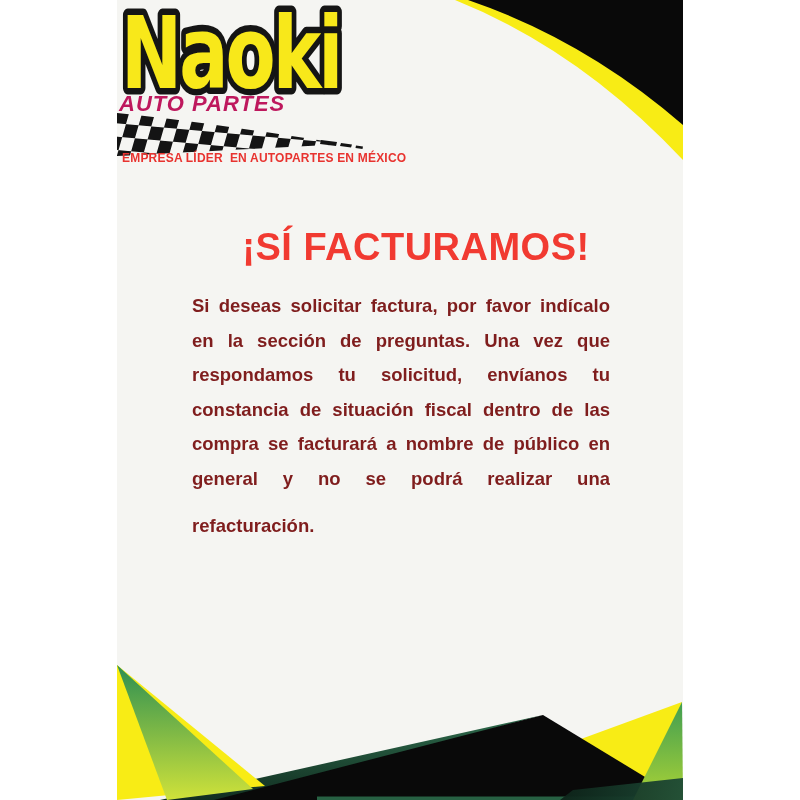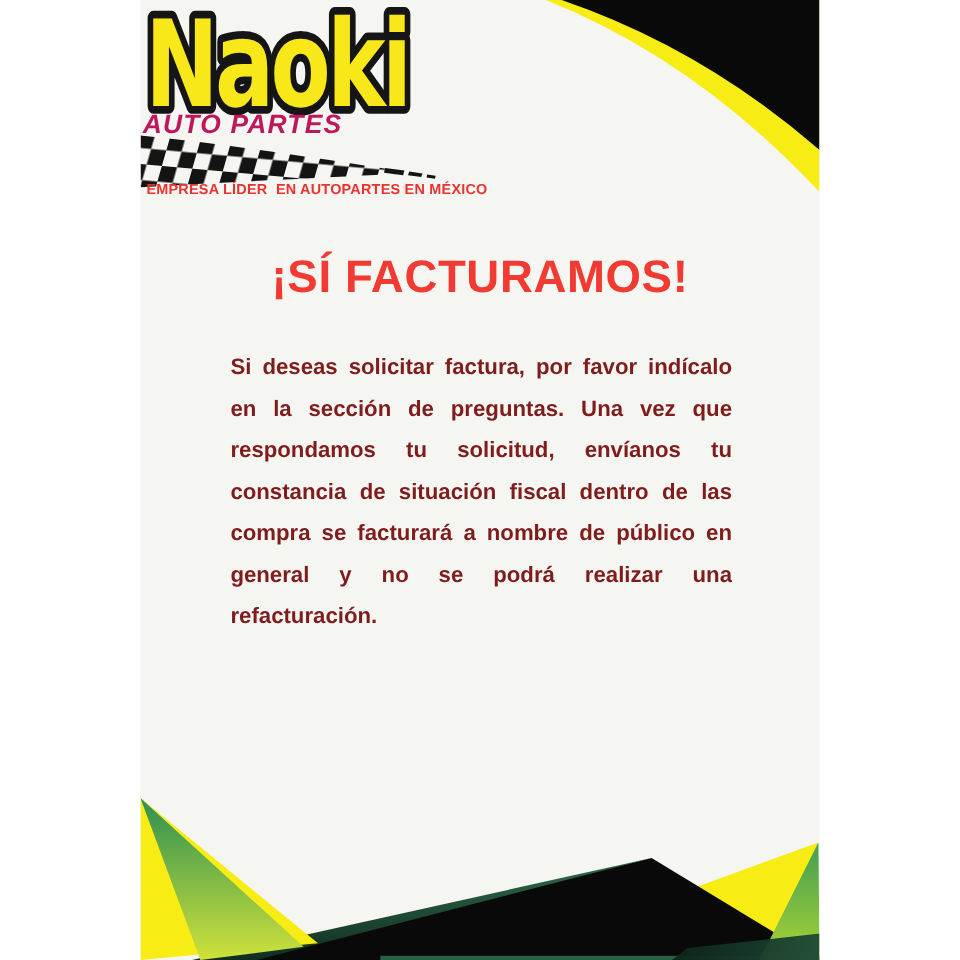--- a/index.html
+++ b/index.html
@@ -30,35 +30,35 @@
     font-size: 22px; font-weight: 700; color: #be185d;
     letter-spacing: 1px; white-space: pre; font-style: italic;
   }
   .flag-svg { position: absolute; left: 0; top: 110px; width: 252px; height: 52px; }
   .tagline {
     position: absolute; left: 5px; top: 151px;
     font-size: 12px; font-weight: 700; color: #e8332f;
     letter-spacing: 0.2px; white-space: pre;
   }
   .title {
-    position: absolute; left: 0; top: 210px; width: 566px; margin: 0;
+    position: absolute; left: 0; top: 210px; width: 566px; margin: 16px;
     text-align: center;
     font-size: 38px; font-weight: 800; color: #f13a31;
     letter-spacing: 0.5px; white-space: pre;
   }
   .body-block {
     position: absolute; left: 75px; top: 289px; width: 418px;
     color: #7f1d1d; font-size: 18.5px; font-weight: 700;
   }
   .body-line {
     height: 34.5px; line-height: 34.5px;
     text-align: justify; text-align-last: justify;
     white-space: normal; overflow: hidden;
   }
-  .body-line:last-child { text-align-last: left; }
+  .body-line:last-child { text-align-last: left; margin-top: 13px; }
 </style>
 </head>
 <body>
 
 <div class="canvas">
   <div class="flyer">
 
     <svg class="deco-svg" viewBox="0 0 566 800" aria-hidden="true">
       <defs>
         <linearGradient id="gradBand" x1="0" y1="715" x2="0" y2="800" gradientUnits="userSpaceOnUse">

